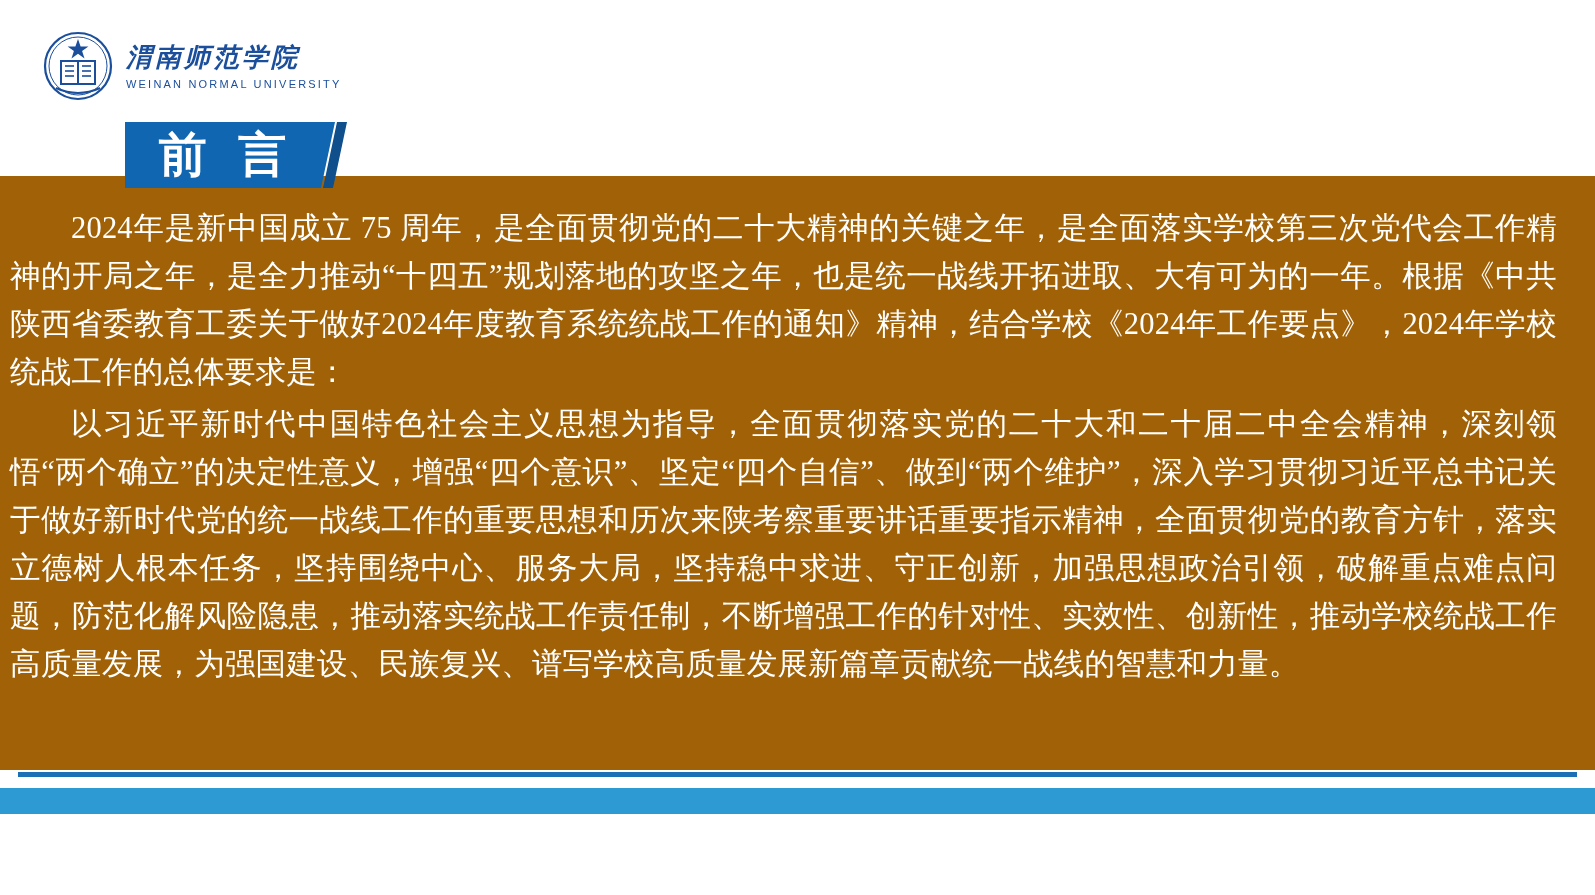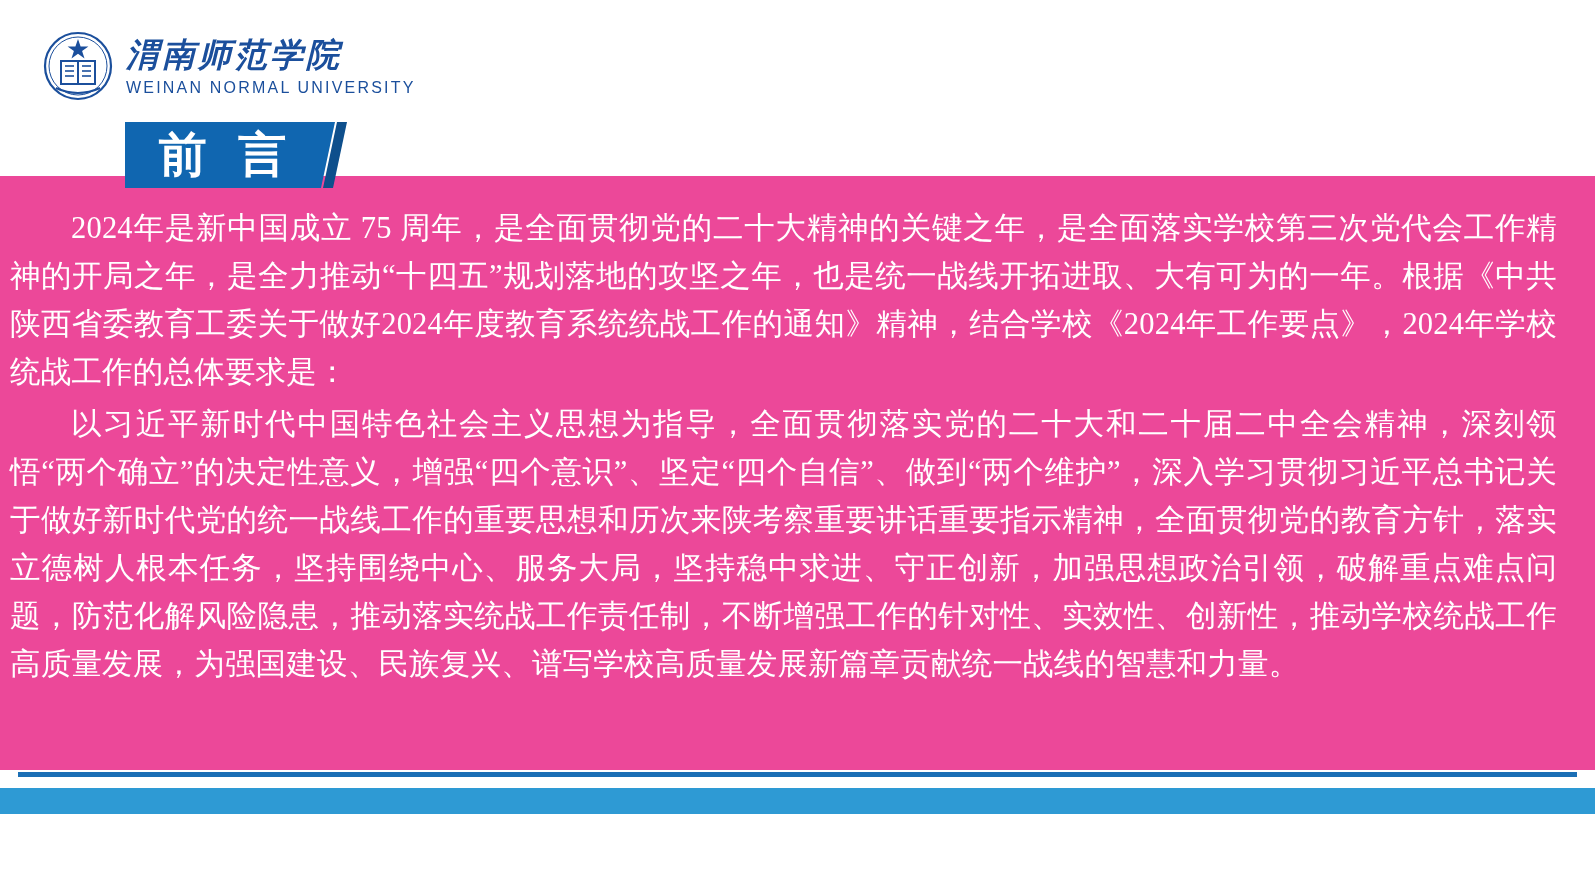--- a/index.html
+++ b/index.html
@@ -31,30 +31,30 @@
     position: relative;
   }
   .logo-text-block {
     display: flex;
     flex-direction: column;
     justify-content: center;
     margin-top: 2px;
   }
   .logo-cn {
     font-family: "Liberation Serif", "DejaVu Serif", serif;
-    font-size: 33px;
+    font-size: 26px;
     letter-spacing: 3px;
     color: #1b4f9c;
     font-weight: bold;
     line-height: 1.1;
     font-style: italic;
   }
   .logo-en {
     font-family: "Liberation Sans", sans-serif;
-    font-size: 16px;
+    font-size: 11px;
     letter-spacing: 2.2px;
     color: #1b4f9c;
     margin-top: 6px;
     white-space: nowrap;
   }
 
   
   .title-banner {
     position: absolute;
     left: 125px;
@@ -85,21 +85,21 @@
     z-index: 2;
   }
 
   
   .body-panel {
     position: absolute;
     left: 0;
     top: 176px;
     width: 1595px;
     height: 594px;
-    background: #ec4899;
+    background: #a16207;
     z-index: 1;
   }
   .panel-inner {
     position: absolute;
     left: 10px;
     right: 38px;
     top: 28px;
   }
   .para {
     color: #ffffff;

